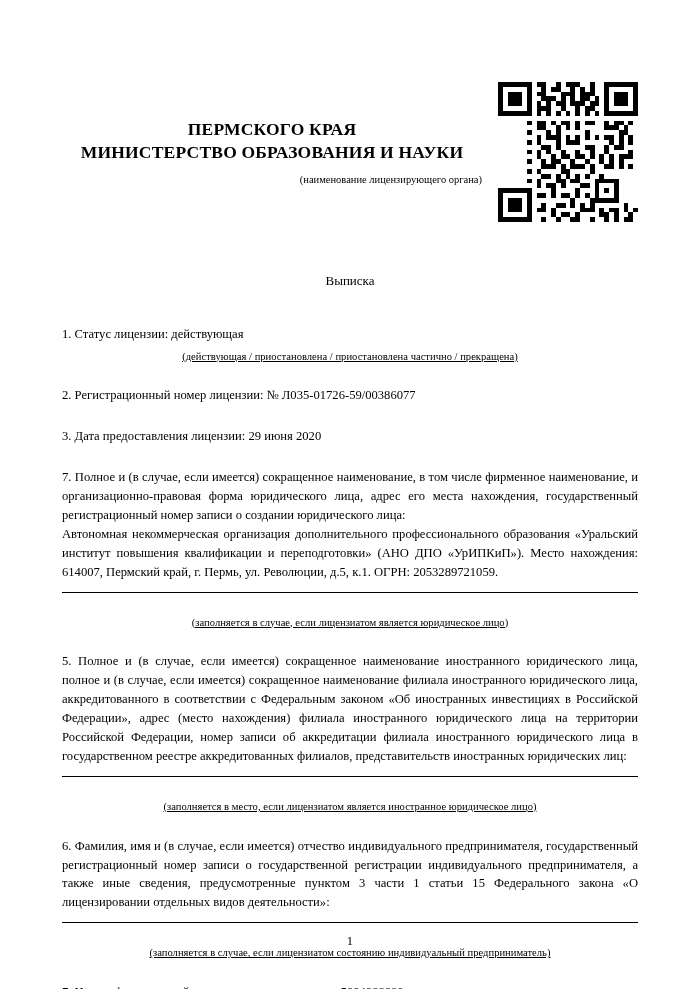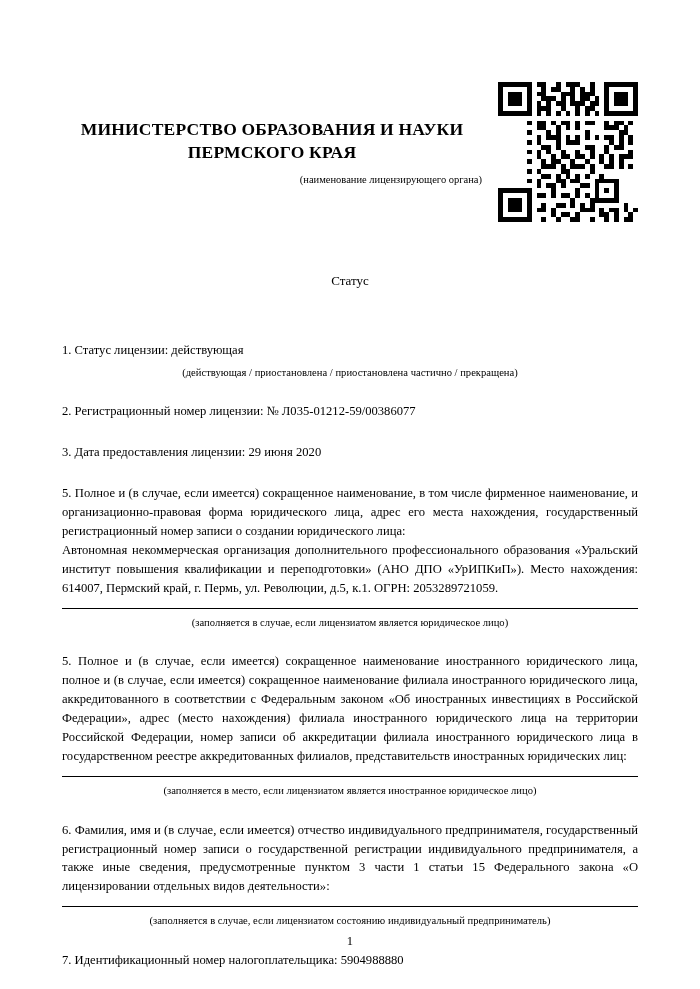--- a/index.html
+++ b/index.html
@@ -59,38 +59,39 @@
     line-height: 1.55;
   }
   .doc-title .line2 { white-space: nowrap; }
 
   .section {
     margin-top: 22px;
     font-size: 12.6px;
     line-height: 1.5;
     text-align: justify;
   }
-  .section.first { margin-top: 50px; }
+  .section.first { margin-top: 34px; }
   .section p { margin: 0; }
   .justify-block {
     text-align: justify;
     text-justify: inter-word;
   }
   .note {
     text-align: center;
     font-size: 10.6px;
     margin-top: 5px;
+    text-decoration: underline;
   }
   .rule {
     border: none;
     border-top: 1px solid #000;
     margin: 10px 0 0 0;
     height: 0;
   }
-  .rule + .note { margin-top: 6px; text-align: center; }
+  .rule + .note { margin-top: 22px; text-align: center; }
 
   .body-para {
     margin-top: 6px;
   }
   .page-number {
     position: absolute;
     bottom: 40px;
     left: 0;
     width: 700px;
     text-align: center;
@@ -262,45 +263,45 @@
         <rect x="15" y="28" width="2" height="1"></rect>
           <rect x="19" y="28" width="1" height="1"></rect>
         <rect x="22" y="28" width="1" height="1"></rect>
           <rect x="26" y="28" width="2" height="1"></rect>
       </g>
     </svg>
   </div>
 
   <div class="header-block">
     <div class="org-title">
+      <div>ПЕРМСКОГО КРАЯ</div>
       <div>МИНИСТЕРСТВО ОБРАЗОВАНИЯ И НАУКИ</div>
-      <div>ПЕРМСКОГО КРАЯ</div>
     </div>
     <div class="org-sub">(наименование лицензирующего органа)</div>
   </div>
 
   <div class="doc-title">
-    <div>Статус</div>
+    <div>Выписка</div>
   </div>
 
   <div class="section first">
     <p>1. Статус лицензии: действующая</p>
     <div class="note">(действующая / приостановлена / приостановлена частично / прекращена)</div>
   </div>
 
   <div class="section">
-    <p>2. Регистрационный номер лицензии: № Л035-01212-59/00386077</p>
+    <p>2. Регистрационный номер лицензии: № Л035-01726-59/00386077</p>
   </div>
 
   <div class="section">
     <p>3. Дата предоставления лицензии: 29 июня 2020</p>
   </div>
 
   <div class="section">
-    <p class="justify-block">5. Полное и (в случае, если имеется) сокращенное наименование, в том числе фирменное наименование, и организационно-правовая форма юридического лица, адрес его места нахождения, государственный регистрационный номер записи о создании юридического лица:</p>
+    <p class="justify-block">7. Полное и (в случае, если имеется) сокращенное наименование, в том числе фирменное наименование, и организационно-правовая форма юридического лица, адрес его места нахождения, государственный регистрационный номер записи о создании юридического лица:</p>
     <p class="justify-block body-para">Автономная некоммерческая организация дополнительного профессионального образования «Уральский институт повышения квалификации и переподготовки» (АНО ДПО «УрИПКиП»). Место нахождения: 614007, Пермский край, г. Пермь, ул. Революции, д.5, к.1. ОГРН: 2053289721059.</p>
     <hr class="rule">
     <div class="note">(заполняется в случае, если лицензиатом является юридическое лицо)</div>
   </div>
 
   <div class="section">
     <p class="justify-block">5. Полное и (в случае, если имеется) сокращенное наименование иностранного юридического лица, полное и (в случае, если имеется) сокращенное наименование филиала иностранного юридического лица, аккредитованного в соответствии с Федеральным законом «Об иностранных инвестициях в Российской Федерации», адрес (место нахождения) филиала иностранного юридического лица на территории Российской Федерации, номер записи об аккредитации филиала иностранного юридического лица в государственном реестре аккредитованных филиалов, представительств иностранных юридических лиц:</p>
     <hr class="rule">
     <div class="note">(заполняется в место, если лицензиатом является иностранное юридическое лицо)</div>
   </div>

